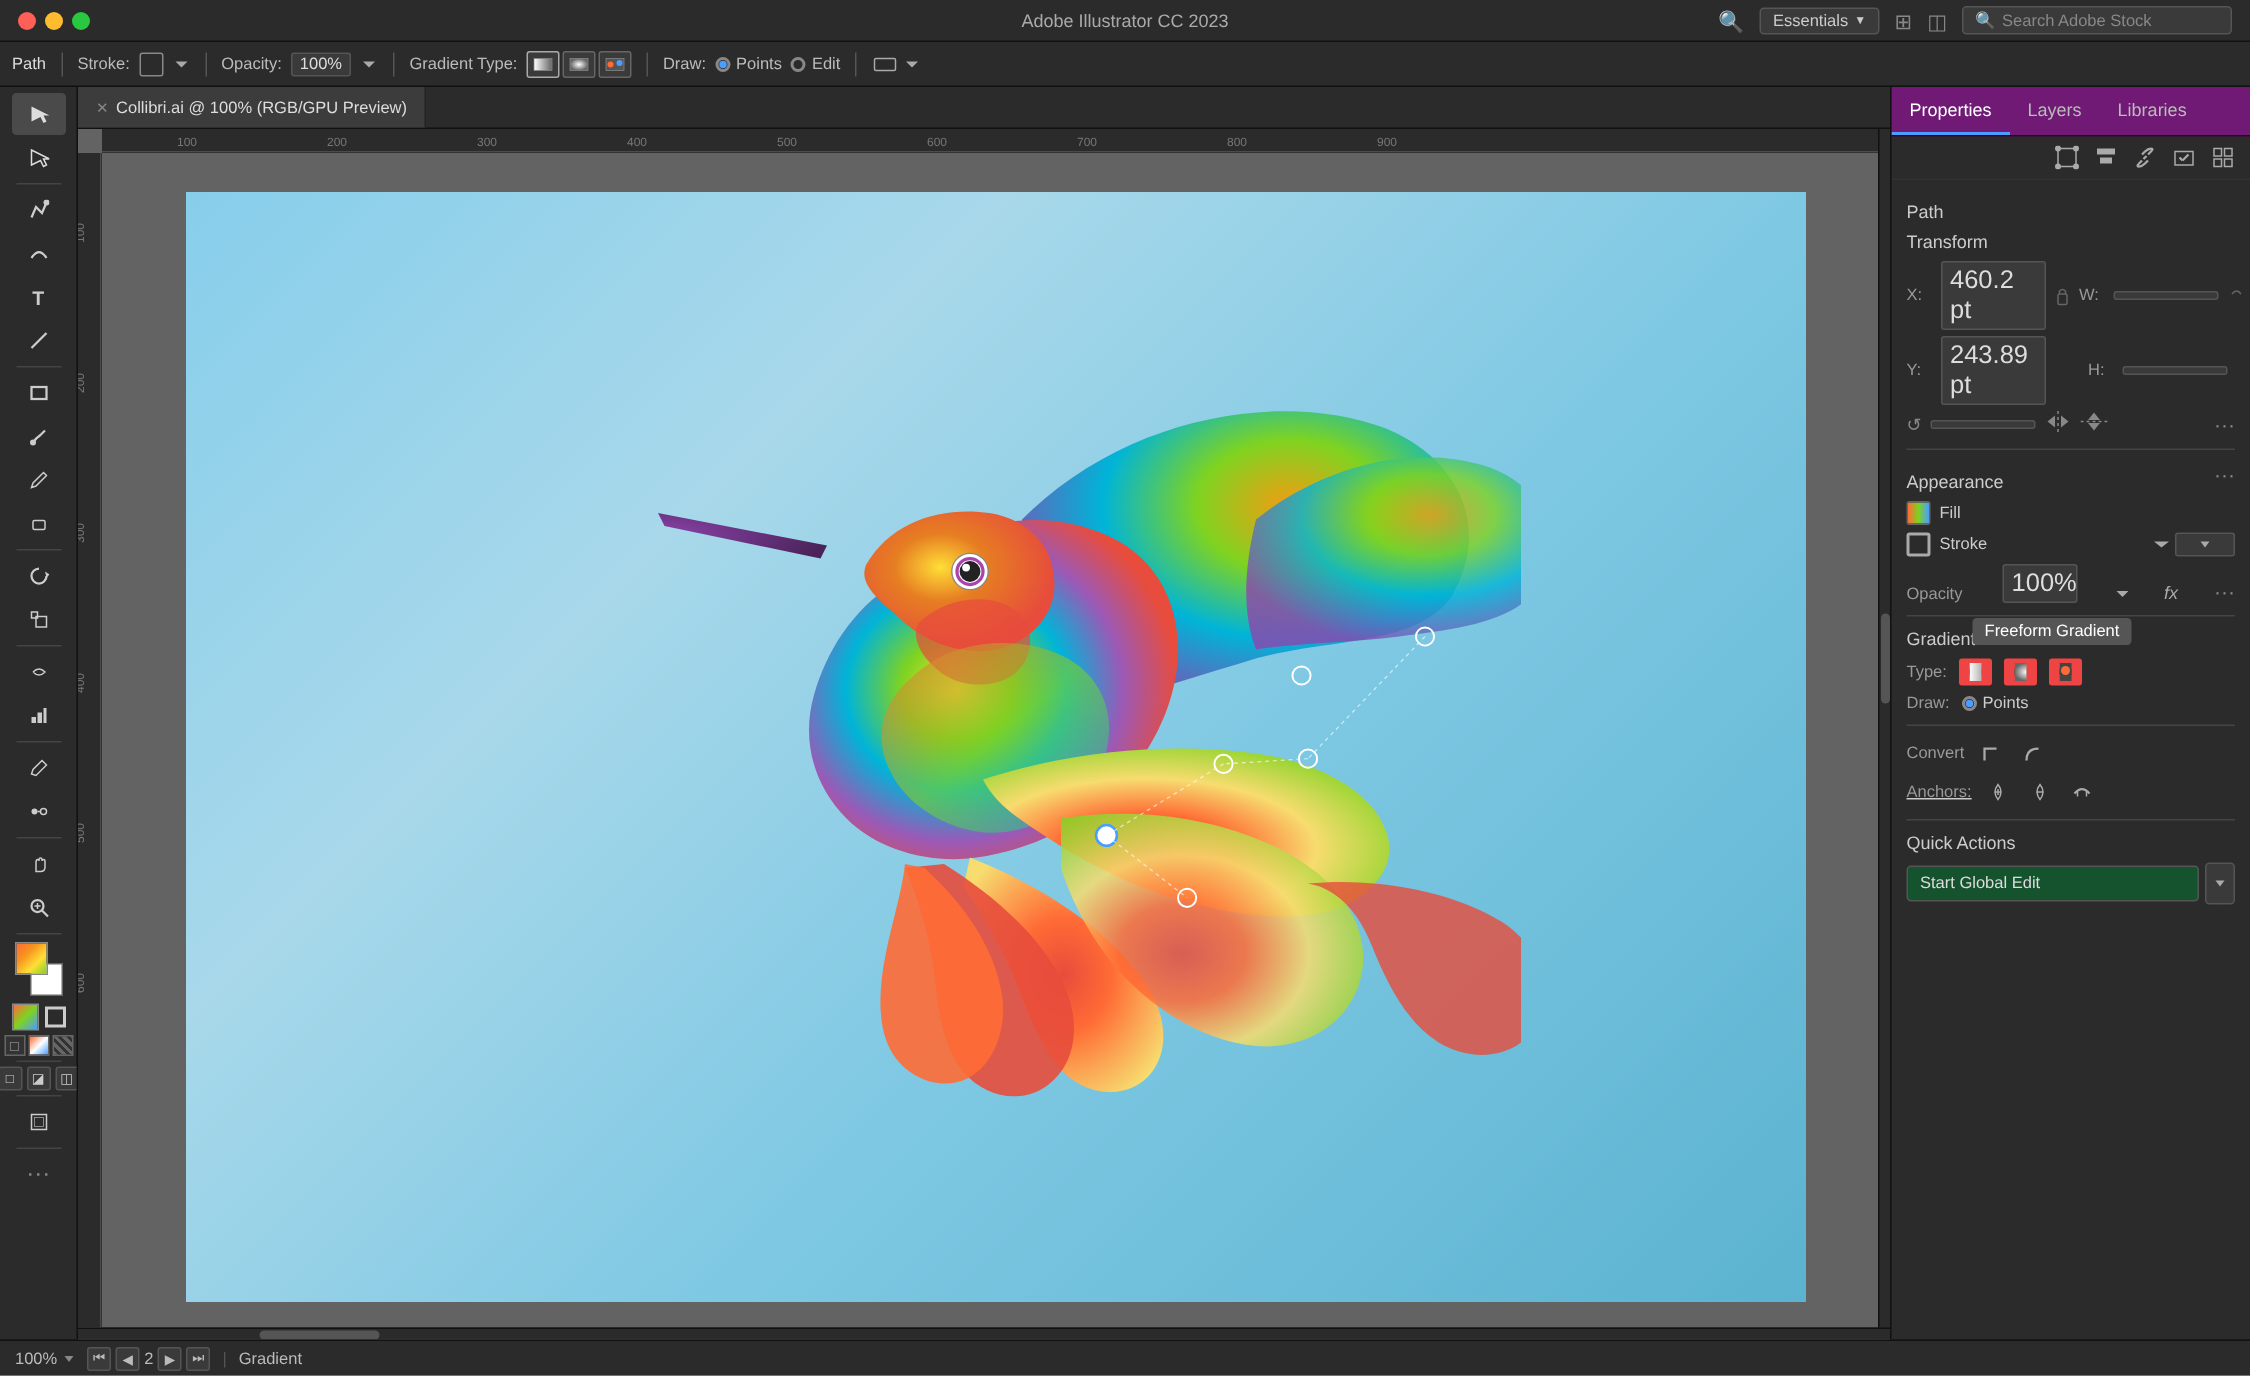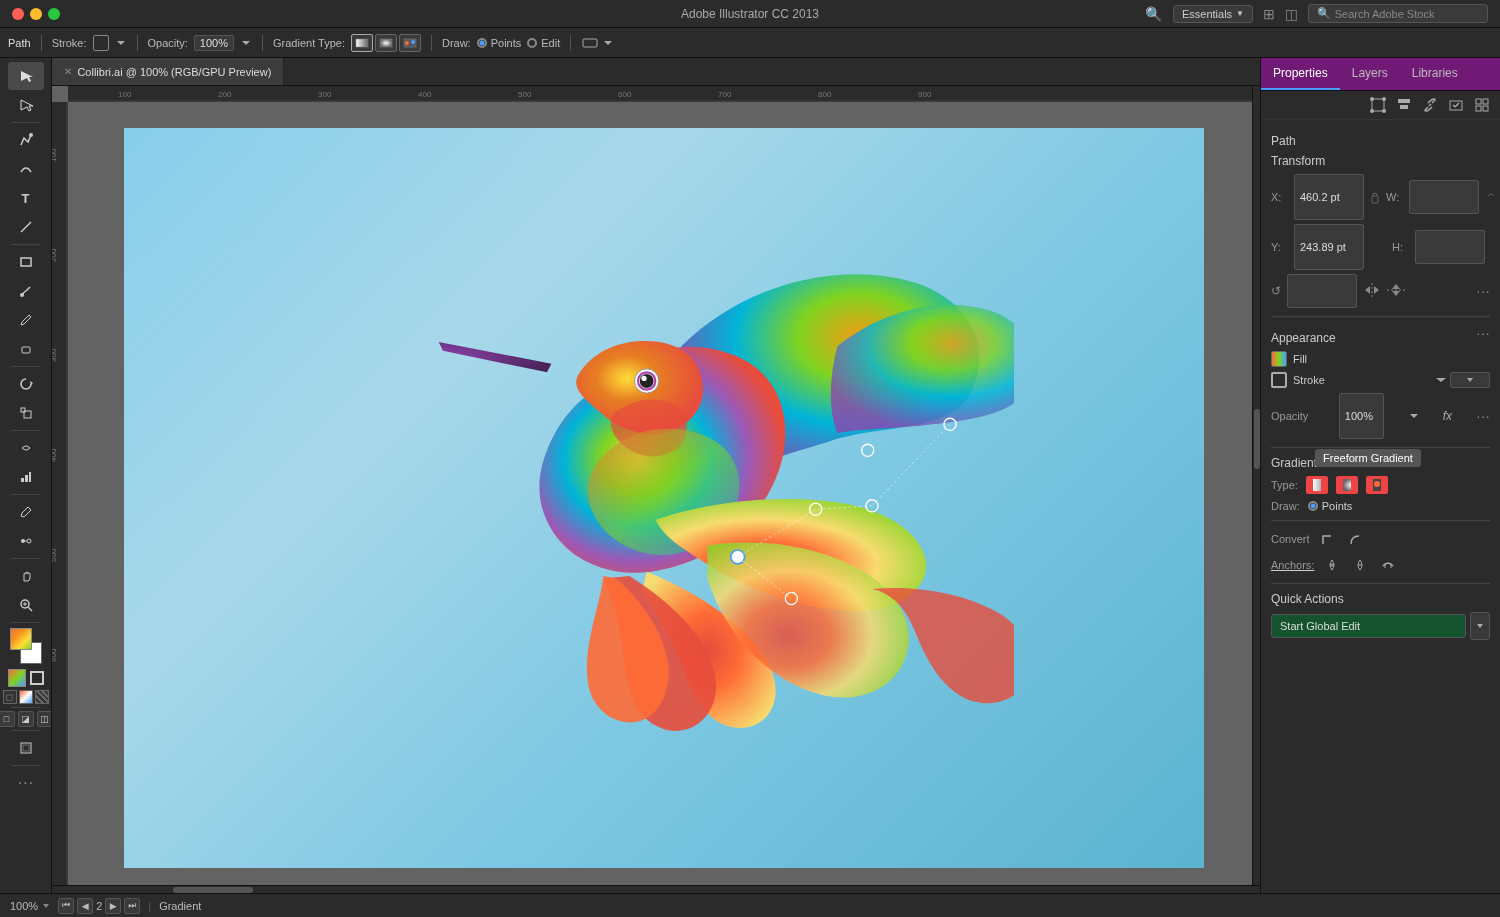--- a/index.html
+++ b/index.html
@@ -299,23 +299,23 @@
       margin-top: 6px;
     }
     .field-label {
       color: #999;
       width: 20px;
     }
     .field-value {
       background: #3a3a3a;
       border: 1px solid #555;
       border-radius: 2px;
-      padding: 16px 5px;
+      padding: 2px 5px;
       color: #ddd;
-      font-size: 11px;
+      font-size: 17px;
       width: 70px;
     }
     .section-separator {
       height: 1px;
       background: #444;
       margin: 8px 0;
     }
     .appearance-row {
       display: flex; align-items: center; gap: 6px;
       margin-bottom: 5px;
@@ -323,21 +323,21 @@
     }
     .color-box {
       width: 16px; height: 16px;
       border: 1px solid #666;
       border-radius: 2px;
     }
     .fill-gradient {
       background: linear-gradient(to right, #ff6b35, #7ed321, #4a9eff);
     }
     .opacity-row {
-      display: flex; align-items: center; gap: 24px;
+      display: flex; align-items: flex-end; gap: 24px;
       margin-bottom: 5px;
     }
     .fx-btn {
       font-size: 12px; color: #aaa;
       cursor: pointer;
       font-style: italic;
     }
     .more-btn {
       color: #888; cursor: pointer;
       font-size: 14px; margin-left: auto;
@@ -459,21 +459,21 @@
   </style>
 </head>
 <body>
 
 <div id="titlebar">
   <div class="traffic-lights">
     <span class="tl-btn tl-close"></span>
     <span class="tl-btn tl-min"></span>
     <span class="tl-btn tl-max"></span>
   </div>
-  <div class="title">Adobe Illustrator CC 2013</div>
+  <div class="title">Adobe Illustrator CC 2023</div>
   <div class="right-controls">
     <span style="color:#888; font-size:14px; cursor:pointer;">🔍</span>
     <div class="essentials-btn">
       <span>Essentials</span>
       <span style="font-size:8px;">▼</span>
     </div>
     <span style="color:#888; font-size:14px; cursor:pointer;">⊞</span>
     <span style="color:#888; font-size:14px; cursor:pointer;">◫</span>
     <div class="search-stock">
       <span style="font-size:11px;">🔍</span>

